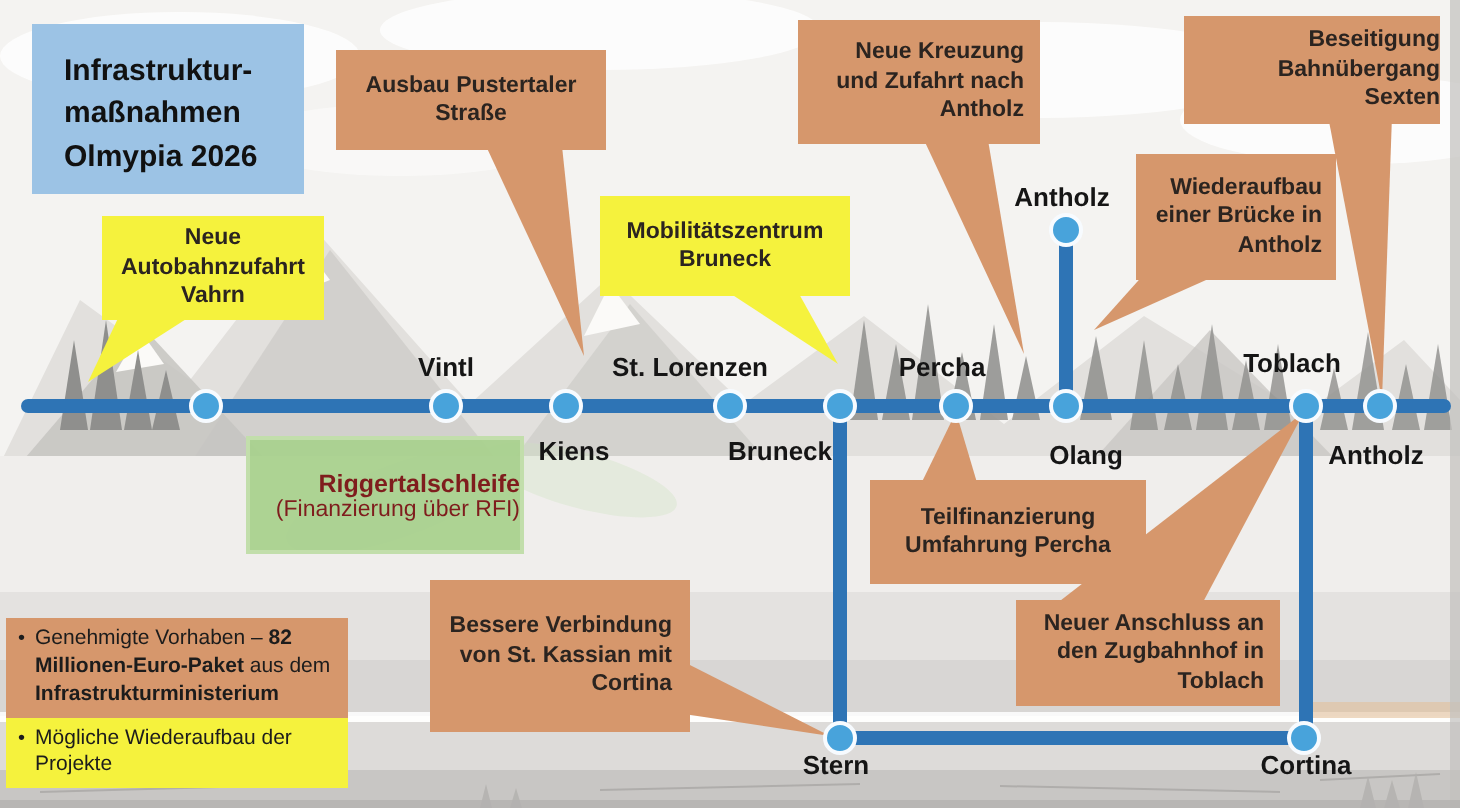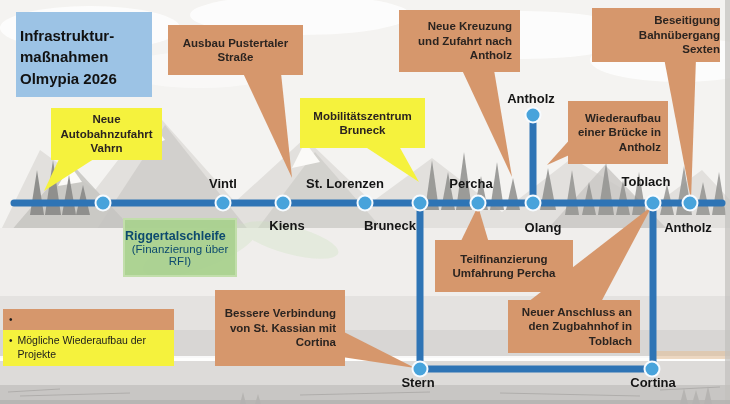--- a/index.html
+++ b/index.html
@@ -5,41 +5,41 @@
   html,body{margin:0;padding:0;background:#888;}
   .slide{position:relative;width:730px;height:404px;overflow:hidden;
          background:#f4f3f1;font-family:"Liberation Sans",sans-serif;}
   .slide svg{position:absolute;left:0;top:0;}
   .layer-bg{z-index:0;}
   .layer-diagram{z-index:2;}
   .box{position:absolute;z-index:3;box-sizing:border-box;}
   .txt{white-space:pre-line;font-weight:bold;color:#2b2420;}
   
   .title-box{left:16px;top:12px;width:136px;height:85px;background:#9CC3E5;
-             padding:13px 8px 0 4px;font-size:15px;line-height:1.42;
+             padding:13px 8px 0 16px;font-size:15px;line-height:1.42;
              font-weight:bold;color:#111;}
   
   .co{display:flex;align-items:center;justify-content:center;text-align:center;
       font-size:11.5px;line-height:1.26;}
   .co.right{justify-content:flex-end;text-align:right;}
   .orange{background:#D6976C;}
   .yellow{background:#F5F23D;}
   .co-ausbau{left:168px;top:25px;width:135px;height:50px;align-items:center;}
   .co-kreuzung{left:399px;top:10px;width:121px;height:62px;padding-right:8px;}
   .co-beseitigung{left:592px;top:8px;width:128px;height:54px;padding-right:0;}
-  .co-wiederaufbau{left:568px;top:77px;width:100px;height:63px;padding-right:7px;margin-top:24px;}
+  .co-wiederaufbau{left:568px;top:77px;width:100px;height:63px;padding-right:7px;}
   .co-mobilitaet{left:300px;top:98px;width:125px;height:50px;}
   .co-vahrn{left:51px;top:108px;width:111px;height:52px;}
   .co-teilfinanz{left:435px;top:240px;width:138px;height:52px;}
   .co-anschluss{left:508px;top:300px;width:132px;height:53px;padding-right:8px;}
   .co-bessere{left:215px;top:290px;width:130px;height:76px;padding-right:9px;}
   
-  .green-box{left:123px;top:218px;width:114px;height:59px;background:rgba(169,209,142,.95);
+  .green-box{left:123px;top:218px;width:139px;height:59px;background:rgba(169,209,142,.95);
              border:2px solid #c2deab;display:flex;flex-direction:column;
-             align-items:flex-start;justify-content:center;text-align:center;color:#0c4a6e;}
+             align-items:flex-end;justify-content:center;text-align:center;color:#7f1d1d;}
   .green-box .l1{font-weight:bold;font-size:12.5px;}
   .green-box .l2{font-size:11.5px;}
   
   .legend{left:3px;top:309px;width:171px;font-size:10.5px;line-height:1.32;color:#1c1c1c;}
   .leg-row{display:flex;gap:5px;padding:4px 5px 4px 6px;box-sizing:border-box;}
   .leg-row .b{font-size:10px;}
   .bold{font-weight:bold;}
   
   .stn{position:absolute;z-index:4;transform:translateX(-50%);white-space:nowrap;
        font-weight:bold;font-size:13px;color:#151515;}
@@ -220,20 +220,21 @@
   </div>
 
   <div class="box green-box">
     <span class="l1">Riggertalschleife</span>
     <span class="l2">(Finanzierung über RFI)</span>
   </div>
 
   <div class="box legend">
     <div class="leg-row orange">
       <span class="b">•</span>
+      <span><span>Genehmigte Vorhaben – </span><span class="bold">82 Millionen-Euro-Paket</span><span> aus dem </span><span class="bold">Infrastrukturministerium</span></span>
     </div>
     <div class="leg-row yellow">
       <span class="b">•</span>
       <span>Mögliche Wiederaufbau der Projekte</span>
     </div>
   </div>
 
   <div class="stn stn-vintl">Vintl</div>
   <div class="stn stn-kiens">Kiens</div>
   <div class="stn stn-lorenzen">St. Lorenzen</div>

